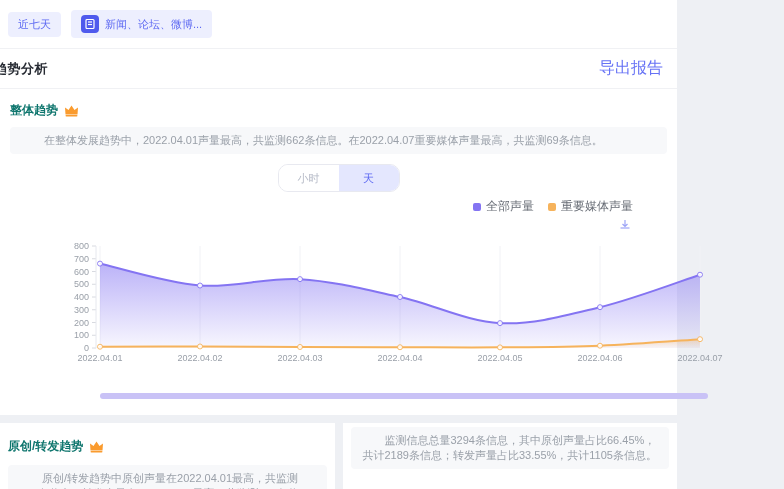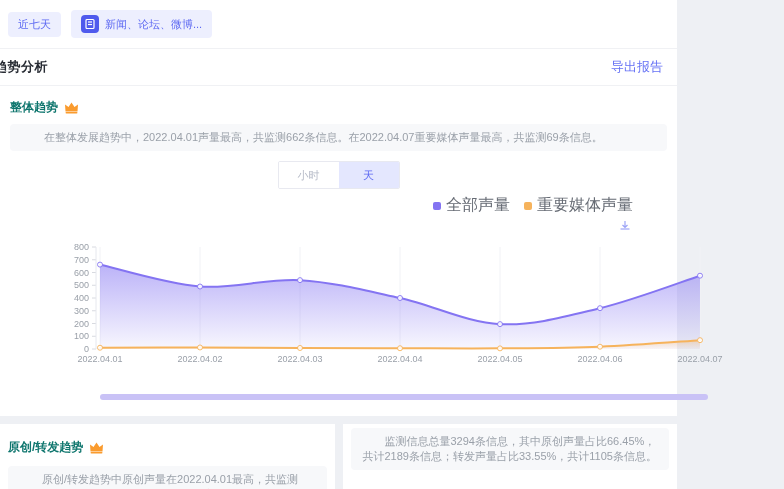--- a/index.html
+++ b/index.html
@@ -10,35 +10,35 @@
   
   .filter-bar { background:#fff; padding:10px 0 10px 8px; display:flex; gap:10px; align-items:center; border-bottom:1px solid #f0f1f4; }
   .pill { background:#edeffe; border-radius:4px; padding:5px 10px; font-size:11px; color:#5e6af2; display:flex; align-items:center; gap:6px; cursor:pointer; white-space:nowrap; }
   .pill .sq-icon { width:18px; height:18px; border-radius:4px; background:#4f5aed; display:inline-flex; align-items:center; justify-content:center; }
   .pill .sq-icon svg { display:block; }
 
   
   .main-panel { background:#fff; }
   .panel-header { display:flex; justify-content:space-between; align-items:center; padding:9px 14px 9px 0; border-bottom:1px solid #f0f1f4; }
   .page-title { font-size:13px; font-weight:bold; color:#272b33; margin-left:-6px; letter-spacing:.5px; }
-  .export-link { font-size:13px; color:#6672f5; cursor:pointer; }
+  .export-link { font-size:16px; color:#6672f5; cursor:pointer; }
 
   .section-header { display:flex; align-items:center; gap:6px; padding:13px 10px 8px 10px; }
   .section-title { font-size:12px; font-weight:bold; color:#0f766e; }
   .crown-icon { display:inline-flex; }
 
   .summary-box { margin:0 10px; background:#f7f8fa; border-radius:4px; padding:6px 12px; font-size:11px; color:#9aa0a9; line-height:15px; text-indent:2em; }
 
   .toggle-wrap { display:flex; justify-content:center; margin-top:10px; }
-  .toggle { display:flex; border:1px solid #e8e9f0; border-radius:2px; overflow:hidden; }
+  .toggle { display:flex; border:1px solid #e8e9f0; border-radius:10px; overflow:hidden; }
   .toggle-btn { width:60px; height:26px; display:flex; align-items:center; justify-content:center; font-size:11px; cursor:pointer; background:#fff; color:#b4b9c6; }
   .toggle-btn.active { background:#e4e7fe; color:#5e6af2; }
 
   .legend-row { display:flex; justify-content:flex-end; align-items:center; gap:14px; padding:6px 44px 0 0; }
-  .legend-item { display:flex; align-items:center; gap:5px; font-size:16px; color:#666b74; cursor:pointer; }
+  .legend-item { display:flex; align-items:center; gap:5px; font-size:12px; color:#666b74; cursor:pointer; }
   .legend-marker { width:8px; height:8px; border-radius:2px; display:inline-block; }
   .toolbox-row { display:flex; justify-content:flex-end; padding:2px 46px 0 0; }
   .save-icon { cursor:pointer; opacity:.85; }
 
   .chart-wrap { position:relative;text-decoration:underline; }
   .datazoom { margin:14px 0 0 100px; width:608px; height:6px; border-radius:3px; background:#c9c2f6; cursor:pointer; }
 
   
   .cards-row { display:flex; gap:8px; margin-top:8px; flex:1; }
   .card { background:#fff; flex:1; padding:2px 0; }

